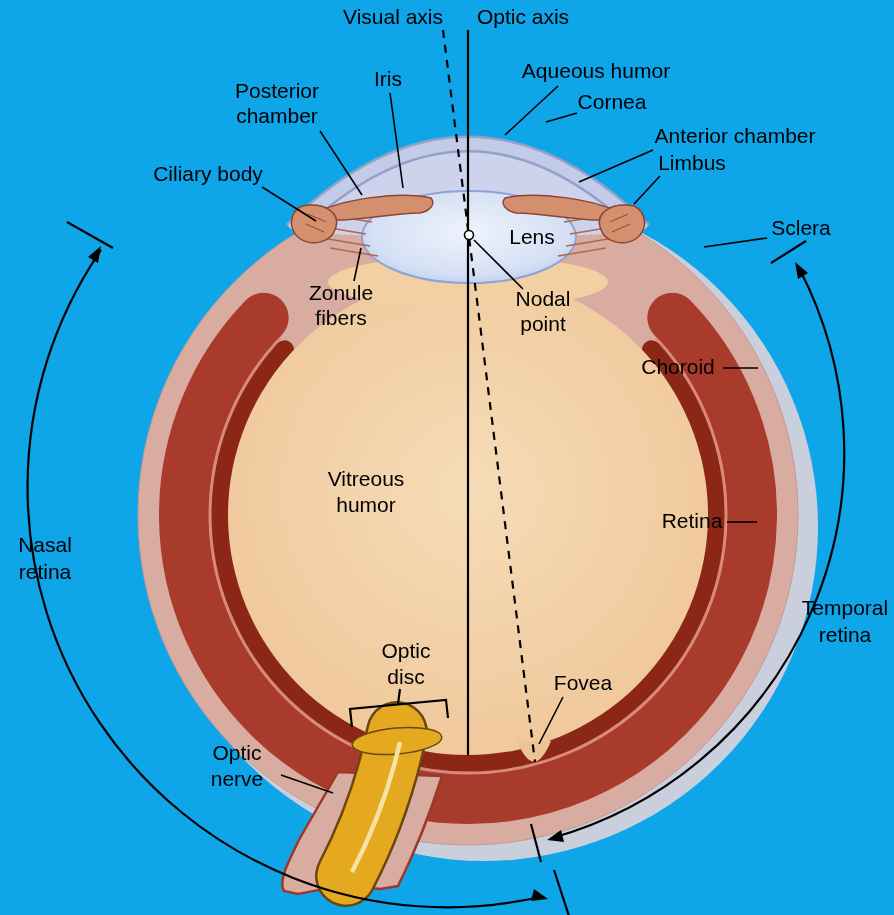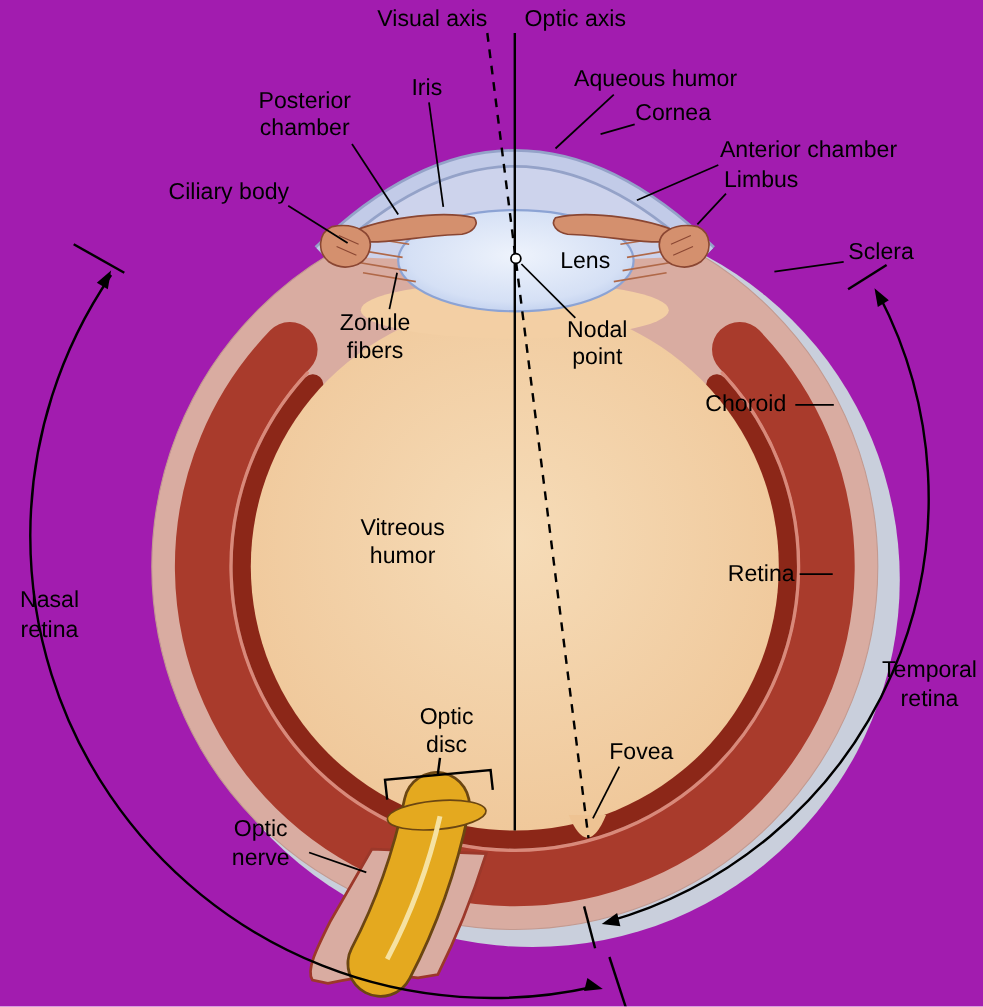--- a/index.html
+++ b/index.html
@@ -1,17 +1,17 @@
 <!DOCTYPE html>
 <html><head>
 <meta charset="utf-8">
 <title>Eye Anatomy Diagram</title>
 <style>
   html,body{margin:0;padding:0;background:#ffffff;}
-  .stage{position:relative;width:894px;height:915px;background:#a21caf;overflow:hidden;}
+  .stage{position:relative;width:894px;height:915px;background:#0ea5e9;overflow:hidden;}
   svg{display:block;}
   text{font-family:"Liberation Sans","DejaVu Sans",sans-serif;font-size:21px;fill:#000;}
   .leader{stroke:#000;stroke-width:1.6;fill:none;}
   .annot{stroke:#000;stroke-width:2.2;fill:none;}
   .arrow{fill:#000;stroke:none;}
 </style>
 </head>
 <body>
 
 <div class="stage">

